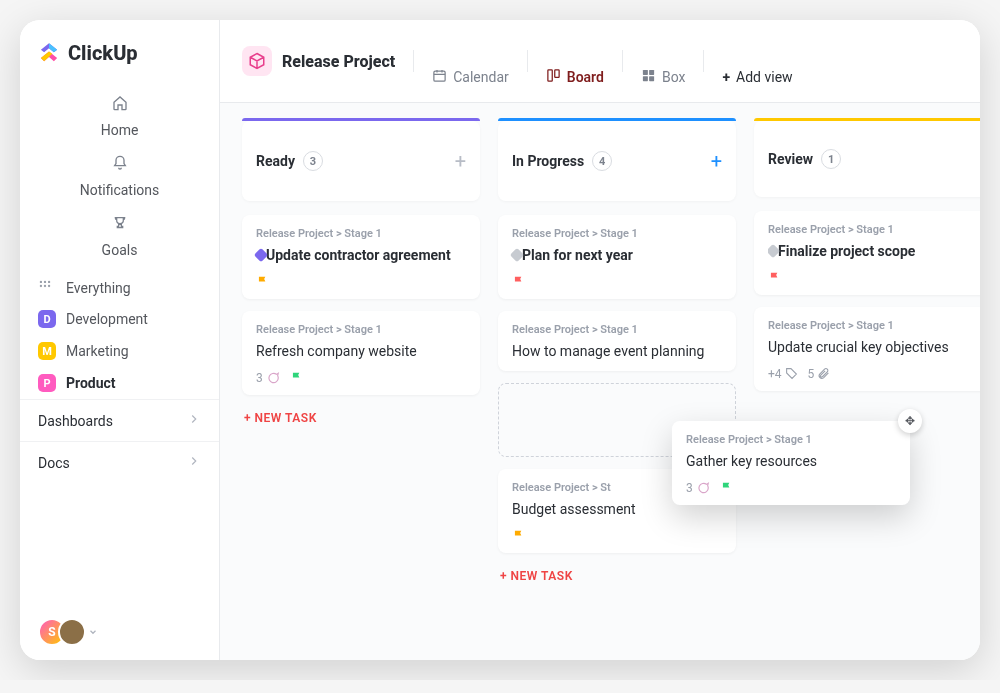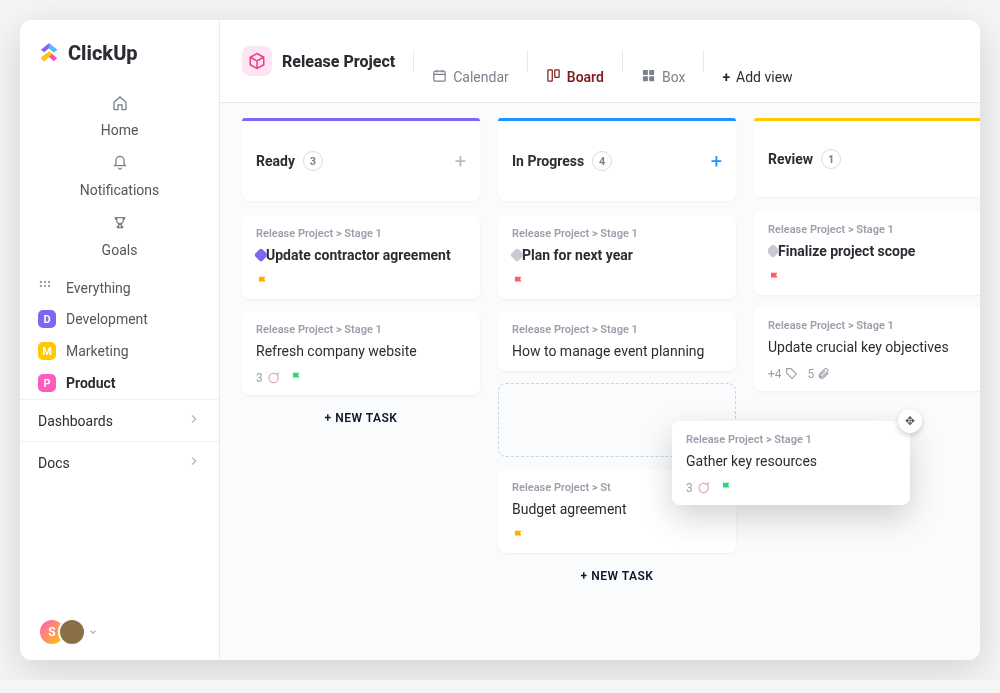--- a/index.html
+++ b/index.html
@@ -7,21 +7,21 @@
     font-family: -apple-system, BlinkMacSystemFont, "Segoe UI", Roboto, Helvetica, Arial, sans-serif;
     background: #f5f5f5;
     padding: 20px;
     font-size: 14px;
     color: #2a2e34;
   }
   .app {
     width: 960px;
     height: 640px;
     background: #fff;
-    border-radius: 12px;
+    border-radius: 20px;
     box-shadow: 0 10px 40px rgba(0,0,0,0.15);
     display: flex;
     overflow: hidden;
   }
   
   .sidebar {
     width: 200px;
     border-right: 1px solid #e8eaed;
     display: flex;
     flex-direction: column;
@@ -200,22 +200,22 @@
     margin-top:10px; color:#9aa0ab; font-size:12px;
   }
   .flag { width:14px; height:14px; }
   .dropzone {
     border:1.5px dashed #cfd3da;
     border-radius:8px;
     height:74px;
     margin-bottom:12px;
   }
   .new-task {
-    color:#0f172a; font-size:12px; font-weight:600;
-    letter-spacing:0.5px; padding:4px 2px; cursor:pointer;text-align:center;
+    color:#ef4444; font-size:12px; font-weight:600;
+    letter-spacing:0.5px; padding:4px 2px; cursor:pointer;
   }
   .drag-card {
     position:absolute;
     width:238px;
     background:#fff;
     border-radius:8px;
     padding:12px 14px 10px 14px;
     box-shadow: 0 12px 32px rgba(0,0,0,0.18);
   }
   .drag-handle {
@@ -451,21 +451,21 @@
             <div class="card-title">
               <span>How to manage event planning</span>
             </div>
           </div>
 
           <div class="dropzone"></div>
 
           <div class="card">
             <div class="breadcrumb">Release Project &gt; St</div>
             <div class="card-title">
-              <span>Budget agreement</span>
+              <span>Budget assessment</span>
             </div>
             <div class="card-meta">
               <svg class="flag" viewBox="0 0 24 24" fill="#ffab00">
                   <path d="M5 3v18M5 3h11l-2 4 2 4H5"></path>
                 </svg>
             </div>
           </div>
 
           <div class="new-task">+ NEW TASK</div>
         </div>

